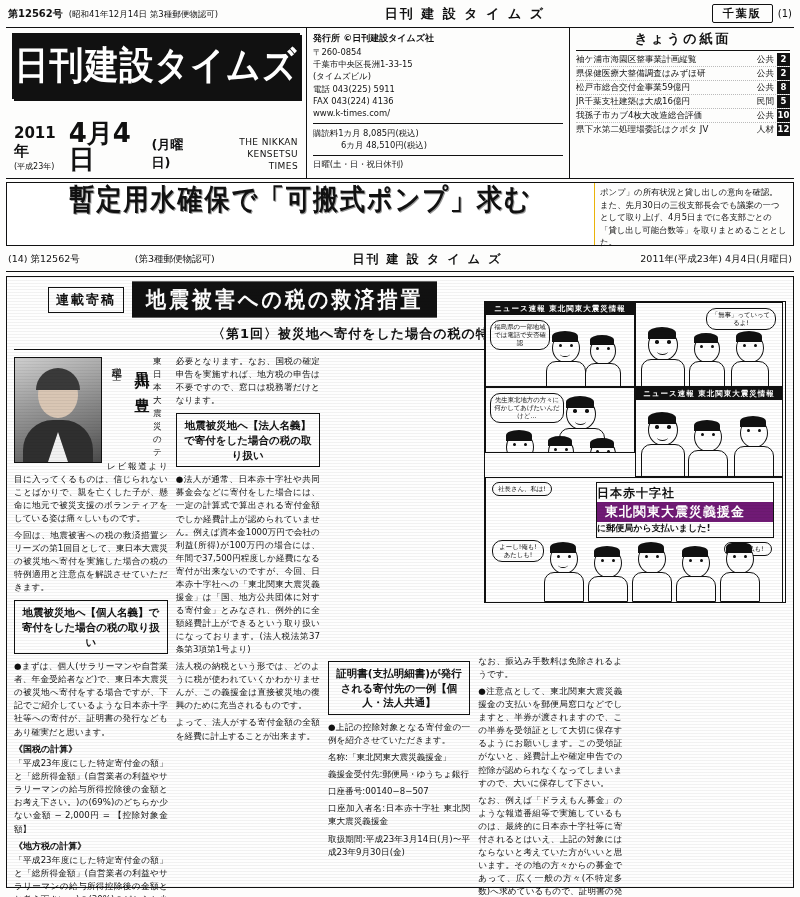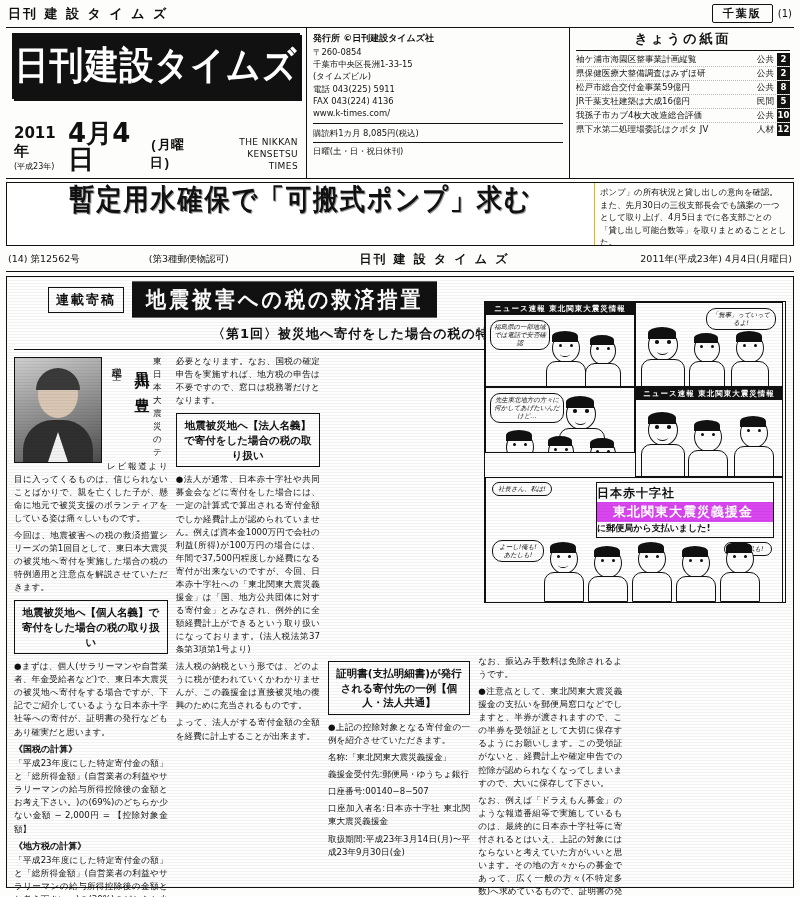--- a/index.html
+++ b/index.html
@@ -48,21 +48,21 @@
     transform:scaleY(1.12);
   }
   .date-row{
     display:flex;align-items:flex-end;justify-content:space-between;
     padding:2px 8px 6px 8px;
   }
   .date-left{display:flex;align-items:flex-end;gap:4px;}
   .year{font-size:15px;font-weight:bold;}
   .era{font-size:8px;}
   .bigdate{font-size:26px;font-weight:bold;line-height:1;}
-  .daypart{font-size:13px;font-weight:bold;font-family:Liberation Mono, monospace;}
+  .daypart{font-size:13px;font-weight:bold;}
   .eng-title{font-size:9px;text-align:right;line-height:1.35;letter-spacing:.4px;}
 
   .info-col{
     width:250px;border-right:1px solid #111;padding:4px 6px;font-size:8.4px;
     line-height:1.45;
   }
   .info-col .pub{font-size:9px;font-weight:bold;margin-bottom:1px;}
   .info-col .addr div{white-space:nowrap;}
   .sub-box{
     border-top:1px solid #111;margin-top:4px;padding-top:3px;font-size:8.4px;
@@ -186,53 +186,57 @@
     border:1px solid #111;background:#fff;overflow:hidden;
   }
   .m-row{display:flex;}
   .m-cell{border:1px solid #111;box-sizing:border-box;position:relative;overflow:hidden;background:#fff;}
   .ticker{
     background:#111;color:#fff;font-size:7.5px;text-align:center;font-weight:bold;
     padding:1px 0;letter-spacing:1px;
   }
   .bubble{
     position:absolute;border:1px solid #111;border-radius:10px;background:#fff;
-    font-size:6.4px;line-height:1.25;padding:2px 3px;text-align:center;font-style:italic;
+    font-size:6.4px;line-height:1.25;padding:2px 3px;text-align:center;
   }
   .head{position:absolute;border:1.2px solid #111;border-radius:50%;background:#fff;}
   .head::before{
     content:"";position:absolute;left:22%;top:34%;width:12%;height:12%;
     border-radius:50%;background:#111;
   }
   .head::after{
     content:"";position:absolute;right:22%;top:34%;width:12%;height:12%;
     border-radius:50%;background:#111;
   }
   .mouth{position:absolute;border-bottom:1.2px solid #111;border-radius:0 0 50% 50%;}
   .haircap{position:absolute;background:#111;border-radius:50% 50% 0 0;}
   .body-t{position:absolute;border:1.2px solid #111;border-radius:10px 10px 0 0;background:#fff;}
   .donation-box{
     position:absolute;left:6px;right:6px;top:6px;border:1.5px solid #111;background:#fff;
     text-align:left;padding:2px 0;margin-left:44px;
   }
   .db-l1{font-size:12px;font-weight:bold;letter-spacing:1px;}
-  .db-l2{background:#d946ef;color:#fff;font-size:13px;font-weight:bold;letter-spacing:1px;padding:1px 16px;}
+  .db-l2{background:#701a75;color:#fff;font-size:13px;font-weight:bold;letter-spacing:1px;padding:1px 8px;}
   .db-l3{font-size:9px;font-weight:bold;}
 
   .noise{
     position:absolute;inset:0;pointer-events:none;opacity:.05;
     background-image:repeating-linear-gradient(0deg,#000 0 1px,transparent 1px 3px);
   }
 </style>
 </head>
 <body>
 
 <div class="page">
 
   <div class="top-strip">
+    <div class="top-left">
+      <span class="issue-no">第12562号</span>
+      <span class="postal-note">(昭和41年12月14日 第3種郵便物認可)</span>
+    </div>
     <div class="top-center">日刊 建 設 タ イ ム ズ</div>
     <div class="top-right">
       <span class="edition-box">千葉版</span>
       <span class="page-num">(1)</span>
     </div>
   </div>
 
   <div class="masthead">
 
     <div class="logo-col">
@@ -263,20 +267,24 @@
         <div>(タイムズビル)</div>
         <div>電話 043(225) 5911</div>
         <div>FAX 043(224) 4136</div>
         <div>www.k-times.com/</div>
       </div>
       <div class="sub-box">
         <div class="sub-row">
           <span>購読料</span>
           <span>1カ月 8,085円(税込)</span>
         </div>
+        <div class="sub-row">
+          <span style="width:28px"></span>
+          <span>6カ月 48,510円(税込)</span>
+        </div>
       </div>
       <div class="holiday">日曜(土・日・祝日休刊)</div>
     </div>
 
     <div class="today-col">
       <div class="today-title">きょうの紙面</div>
       <div class="today-item">
         <span class="txt">袖ケ浦市海園区整事業計画縦覧</span>
         <span class="cat">公共</span>
         <span class="pg">2</span>
@@ -313,21 +321,21 @@
     <div class="headline-main">
       <span class="hl">暫定用水確保で「可搬式ポンプ」求む</span>
     </div>
     <div class="headline-side">ポンプ」の所有状況と貸し出しの意向を確認。
 また、先月30日の三役支部長会でも議案の一つとして取り上げ、4月5日までに各支部ごとの「貸し出し可能台数等」を取りまとめることとした。</div>
   </div>
 
   <div class="sec-head">
     <div>
       <span>(14) 第12562号</span>
-      <span style="margin-left:66px">(第3種郵便物認可)</span>
+      <span style="margin-left:52px">(第3種郵便物認可)</span>
     </div>
     <div class="c">日刊 建 設 タ イ ム ズ</div>
     <div>2011年(平成23年) 4月4日(月曜日)</div>
   </div>
 
   <div class="article">
 
     <div class="art-title-row">
       <span class="serial-box">連載寄稿</span>
       <span class="art-title">地震被害への税の救済措置</span>

